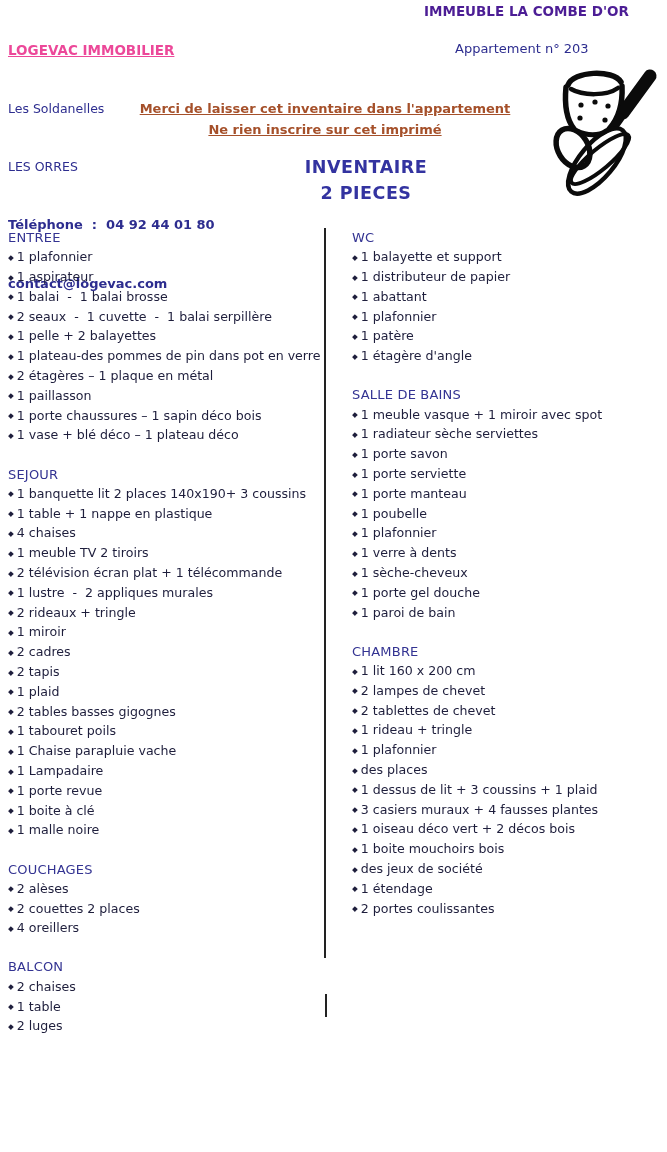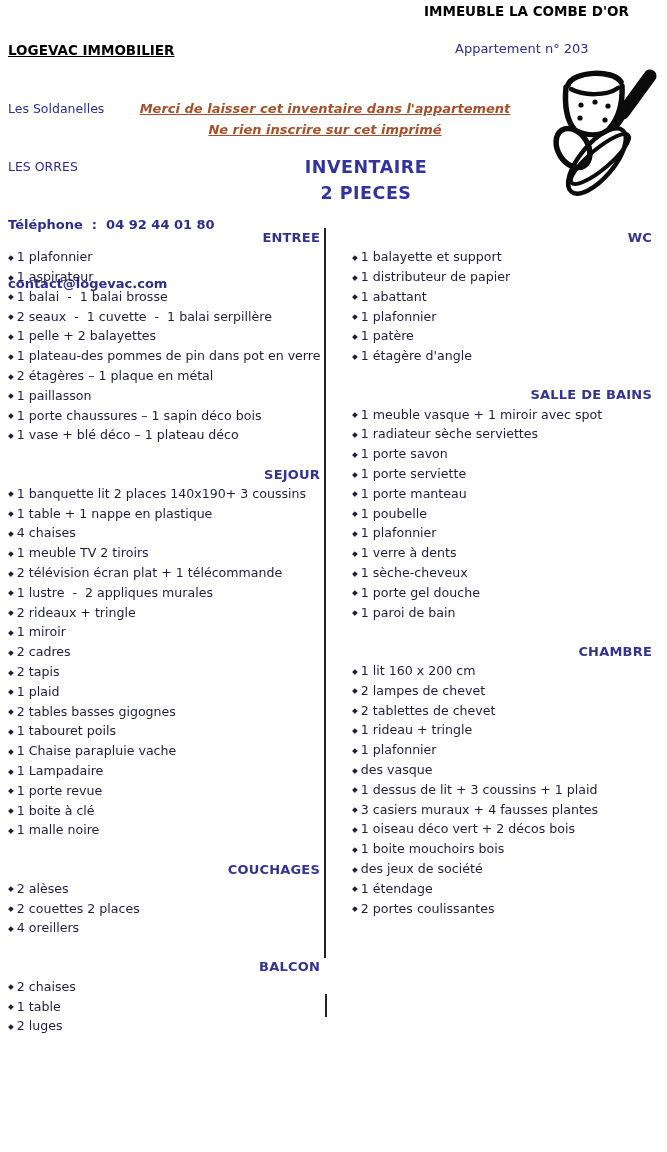--- a/index.html
+++ b/index.html
@@ -6,41 +6,41 @@
   .page{
     position:relative;
     width:667px;height:1152px;
     background:#ffffff;
     font-family:"DejaVu Sans", sans-serif;
     color:#1e1e3c;
     overflow:hidden;
   }
   
   .hdr-left{position:absolute;left:8px;top:2px;line-height:19.4px;font-size:12.5px;color:#2d2d8f;white-space:pre;}
-  .company{font-weight:bold;text-decoration:underline;font-size:13.5px;color:#000000;}
+  .company{font-weight:bold;text-decoration:underline;font-size:13.5px;color:#ec4899;}
   .addr{font-size:12.5px;color:#2d2d8f;}
   .phone,.email{font-weight:bold;font-size:13px;color:#2d2d8f;}
-  .bldg{position:absolute;left:424px;top:3px;font-weight:bold;font-size:13.5px;color:#000000;white-space:nowrap;}
+  .bldg{position:absolute;left:424px;top:3px;font-weight:bold;font-size:13.5px;color:#4c1d95;white-space:nowrap;}
   .apt{position:absolute;left:455px;top:41px;font-weight:normal;font-size:13px;color:#2d2d8f;white-space:nowrap;}
   
   .notice{position:absolute;left:0;top:98px;width:650px;text-align:center;line-height:21px;
-          color:#a5502a;font-weight:bold;font-style:italic;font-size:13px;}
+          color:#a5502a;font-weight:bold;font-size:13px;}
   .notice span{text-decoration:underline;white-space:nowrap;}
   
   .title{position:absolute;left:0;top:154px;width:650px;text-align:center;line-height:26px;
          color:#3333a0;font-weight:bold;font-size:17.5px;letter-spacing:.5px;margin-left:41px;}
   
   .art{position:absolute;left:543px;top:58px;width:124px;height:162px;}
   
   .content{position:absolute;left:0;top:228px;width:667px;display:flex;}
   .col{font-size:12.6px;line-height:19.3px;}
   .col-left{margin-left:8px;width:312px;}
   .col-right{margin-left:32px;width:300px;}
   .section{margin:0 0 19.3px 0;}
-  .sec-head{font-weight:bold;color:#333392;font-size:13px;letter-spacing:.2px;text-align:right;}
+  .sec-head{font-weight:normal;color:#333392;font-size:13px;letter-spacing:.2px;}
   .item{white-space:pre;color:#1e1e3c;}
   .bullet{display:inline-block;font-size:7.5px;vertical-align:1.5px;margin-right:3px;color:#1e1e3c;}
   
   .divider{position:absolute;left:324px;top:228px;width:1.6px;height:730px;background:#222;}
   .stray-mark{position:absolute;left:325px;top:994px;width:1.6px;height:23px;background:#222;}
 </style>
 </head>
 <body>
 
 <div class="page">
@@ -170,21 +170,21 @@
           <div class="item"><span class="bullet">◆</span><span>1 porte gel douche</span></div>
           <div class="item"><span class="bullet">◆</span><span>1 paroi de bain</span></div>
         </div>
         <div class="section">
           <div class="sec-head">CHAMBRE</div>
           <div class="item"><span class="bullet">◆</span><span>1 lit 160 x 200 cm</span></div>
           <div class="item"><span class="bullet">◆</span><span>2 lampes de chevet</span></div>
           <div class="item"><span class="bullet">◆</span><span>2 tablettes de chevet</span></div>
           <div class="item"><span class="bullet">◆</span><span>1 rideau + tringle</span></div>
           <div class="item"><span class="bullet">◆</span><span>1 plafonnier</span></div>
-          <div class="item"><span class="bullet">◆</span><span>des vasque</span></div>
+          <div class="item"><span class="bullet">◆</span><span>des places</span></div>
           <div class="item"><span class="bullet">◆</span><span>1 dessus de lit + 3 coussins + 1 plaid</span></div>
           <div class="item"><span class="bullet">◆</span><span>3 casiers muraux + 4 fausses plantes</span></div>
           <div class="item"><span class="bullet">◆</span><span>1 oiseau déco vert + 2 décos bois</span></div>
           <div class="item"><span class="bullet">◆</span><span>1 boite mouchoirs bois</span></div>
           <div class="item"><span class="bullet">◆</span><span>des jeux de société</span></div>
           <div class="item"><span class="bullet">◆</span><span>1 étendage</span></div>
           <div class="item"><span class="bullet">◆</span><span>2 portes coulissantes</span></div>
         </div>
       </div>
   </div>

